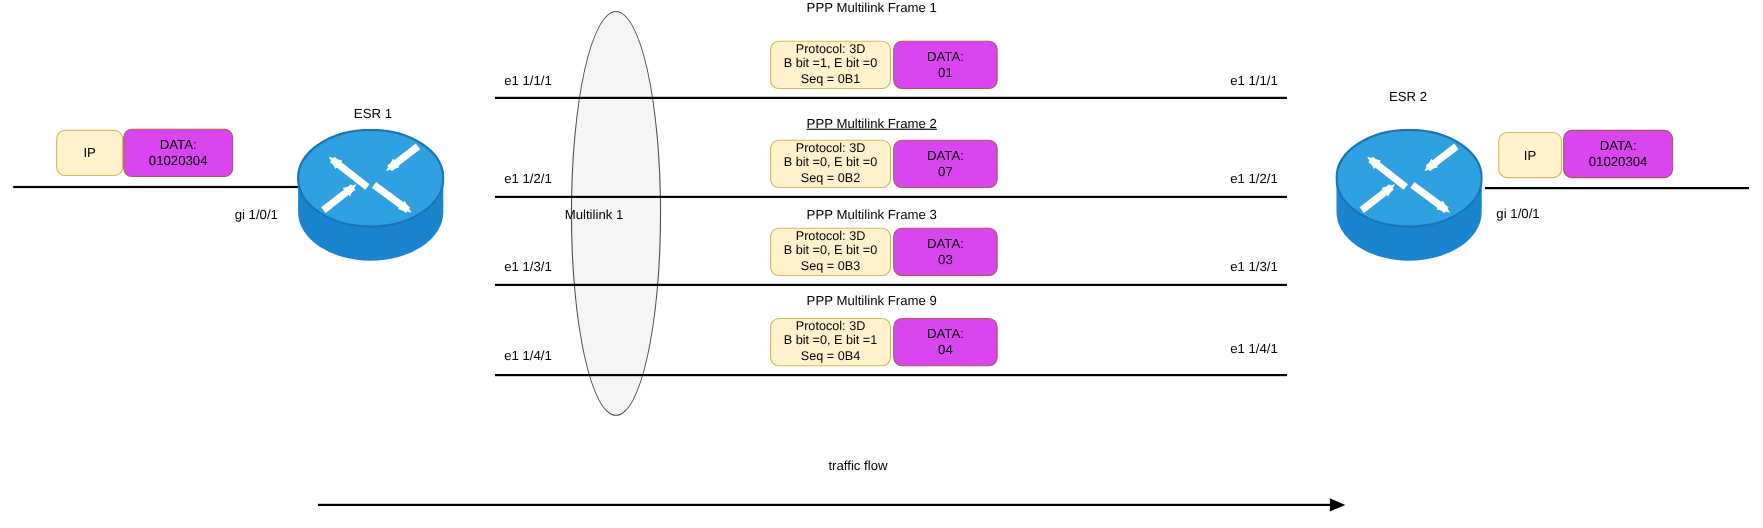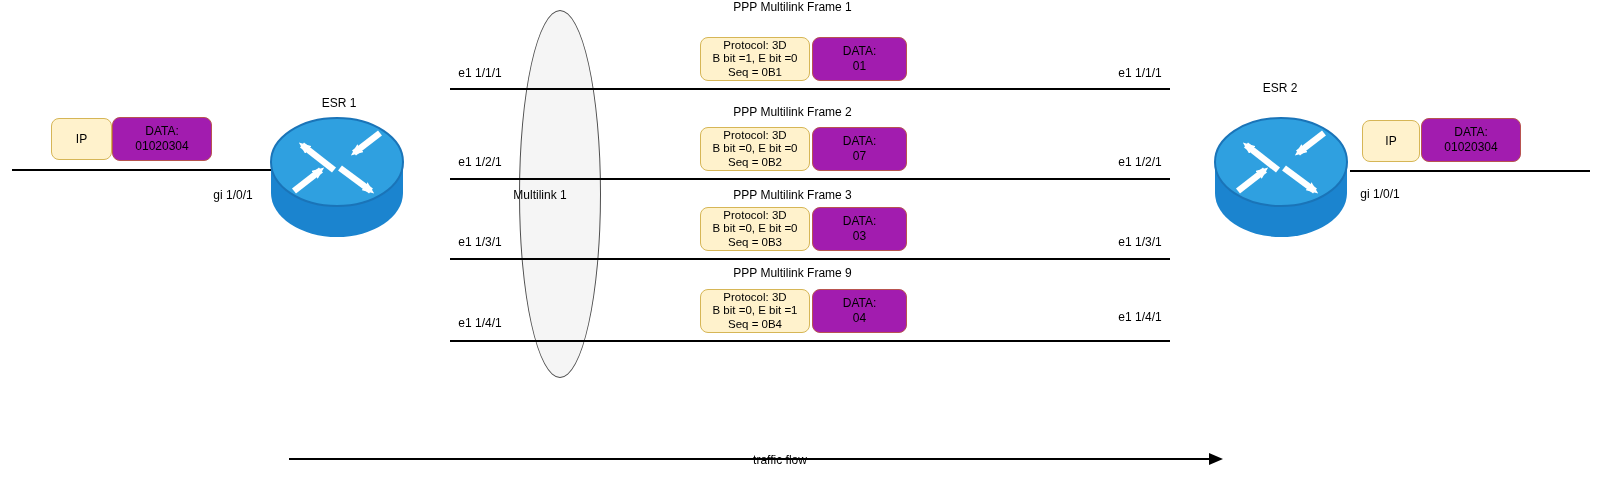--- a/index.html
+++ b/index.html
@@ -7,21 +7,21 @@
     position:relative;width:1603px;height:480px;background:#ffffff;
     font-family:"Liberation Sans",sans-serif;color:#000;overflow:hidden;
   }
   .hline{position:absolute;height:2px;background:#000;z-index:2;}
   .box{
     position:absolute;display:flex;flex-direction:column;align-items:center;justify-content:center;
     border-radius:8px;font-size:12px;line-height:15px;text-align:center;
     border:1.5px solid;z-index:3;box-sizing:border-box;
   }
   .box.yellow{background:#FFF2CC;border-color:#D6B656;}
-  .box.pink{background:#a21caf;border-color:#B85450;}
+  .box.pink{background:#d946ef;border-color:#B85450;}
   .box.proto{font-size:11.5px;line-height:13.5px;}
   .lbl{position:absolute;font-size:12px;line-height:14px;text-align:center;white-space:nowrap;z-index:4;}
   .ellipse{position:absolute;border-radius:50%;background:#F5F5F5;border:1.3px solid #4d4d4d;z-index:1;box-sizing:border-box;}
   .router{position:absolute;z-index:3;}
   .arrowhead{position:absolute;width:0;height:0;border-top:6px solid transparent;border-bottom:6px solid transparent;border-left:14px solid #000;z-index:2;}
 </style>
 </head>
 <body>
 
 <div class="canvas">
@@ -68,21 +68,21 @@
     <span>Seq = 0B1</span>
   </div>
   <div class="box pink" style="left:812px;top:37px;width:95px;height:44px;">
     <span>DATA:</span>
     <span>01</span>
   </div>
 
   <div class="hline" style="left:450px;top:178px;width:720px;"></div>
   <div class="lbl" style="left:440px;top:155px;width:80px;">e1 1/2/1</div>
   <div class="lbl" style="left:1100px;top:155px;width:80px;">e1 1/2/1</div>
-  <div class="lbl" style="left:695px;top:105px;width:195px;">PPP Multilink Frame 2</div>
+  <div class="lbl" style="left:695px;top:105px;width:195px;text-decoration:underline;">PPP Multilink Frame 2</div>
   <div class="box yellow proto" style="left:700px;top:127px;width:110px;height:44px;">
     <span>Protocol: 3D</span>
     <span>B bit =0, E bit =0</span>
     <span>Seq = 0B2</span>
   </div>
   <div class="box pink" style="left:812px;top:127px;width:95px;height:44px;">
     <span>DATA:</span>
     <span>07</span>
   </div>
 
@@ -139,15 +139,15 @@
   </div>
   <div class="box pink" style="left:1421px;top:118px;width:100px;height:44px;">
     <span>DATA:</span>
     <span>01020304</span>
   </div>
 
   <div class="lbl" style="left:1350px;top:187px;width:60px;">gi 1/0/1</div>
 
   <div class="hline" style="left:289px;top:458px;width:921px;"></div>
   <div class="arrowhead" style="left:1209px;top:453px;"></div>
-  <div class="lbl" style="left:730px;top:453px;width:100px;">traffic flow</div>
+  <div class="lbl" style="left:730px;top:416px;width:100px;">traffic flow</div>
 
 </div>
 
 </body></html>

